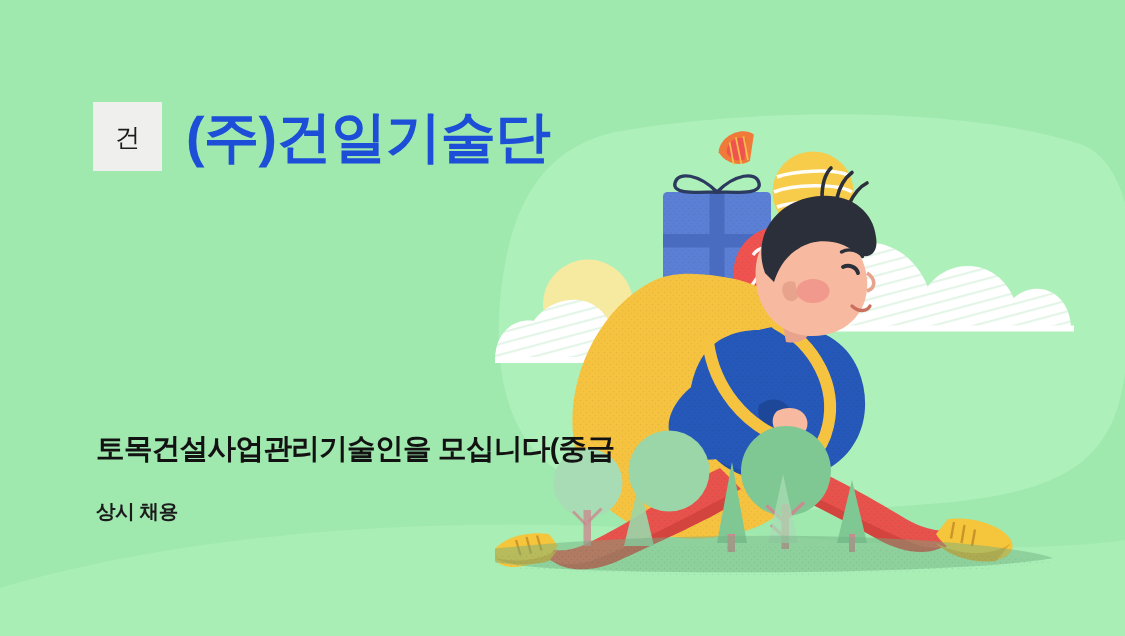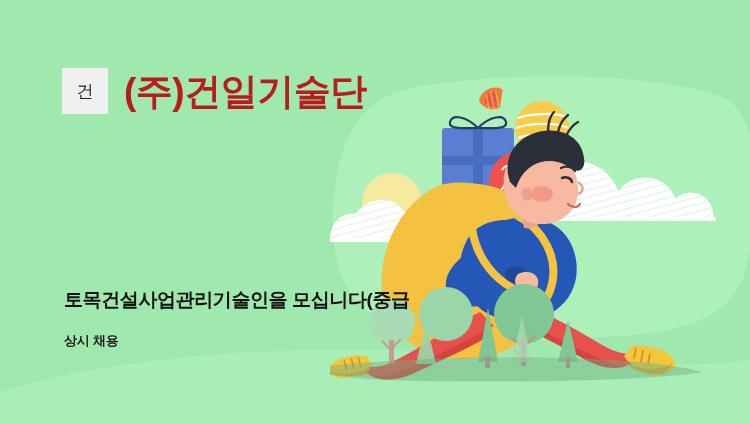--- a/index.html
+++ b/index.html
@@ -53,21 +53,21 @@
     font-size: 17px;
     color: #1c1c1c;
     font-weight: 400;
     line-height: 1;
     letter-spacing: 0;
     flex: 0 0 auto;
   }
   #company-name {
     font-size: 37px;
     font-weight: bold;
-    color: #b91c1c;
+    color: #1d4ed8;
     line-height: 1;
     white-space: nowrap;
     letter-spacing: -0.5px;
   }
 
   
   #copy {
     position: absolute;
     left: 64px;
     top: 288px;

